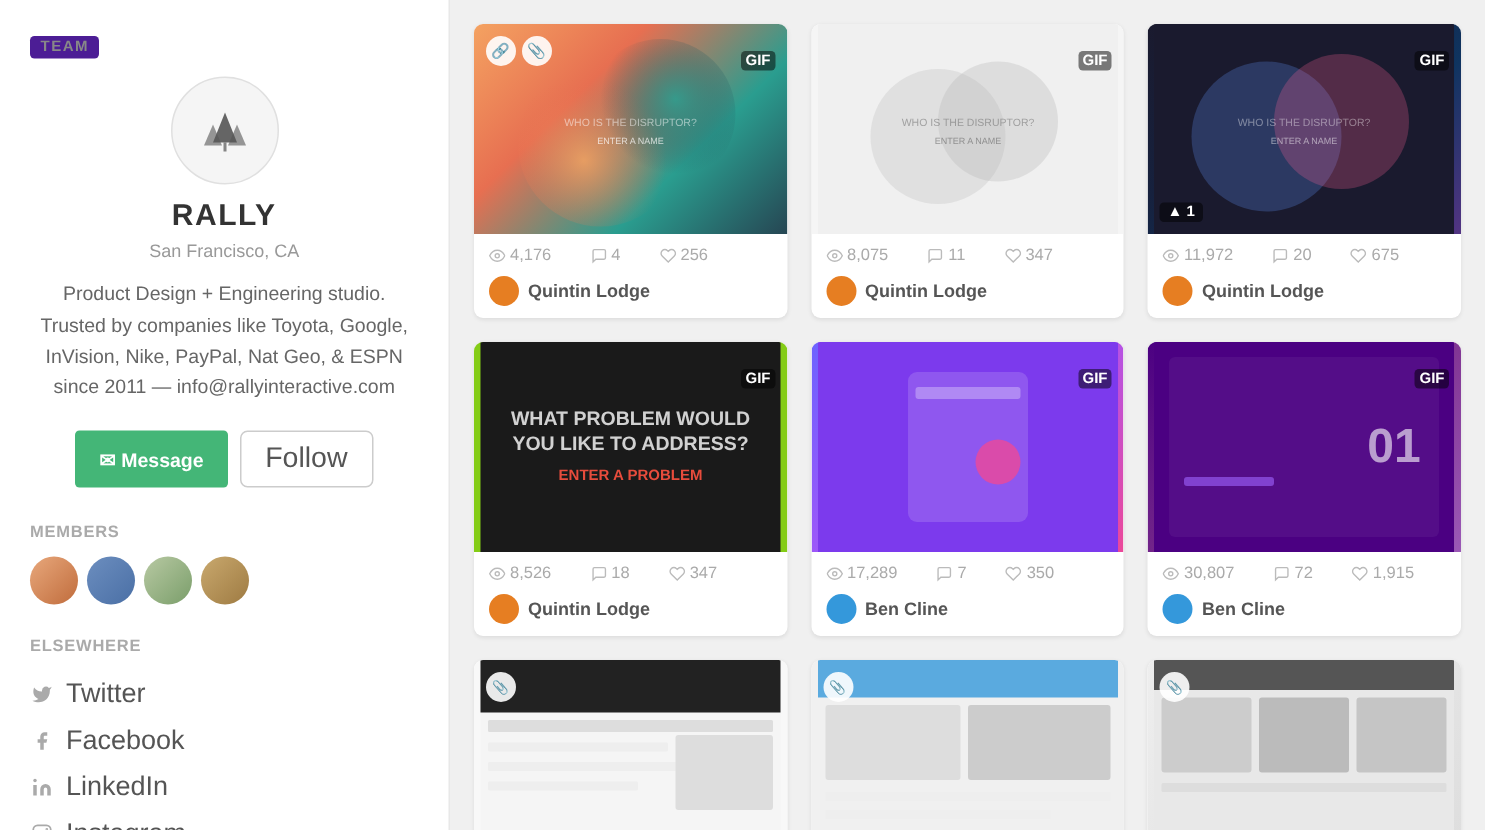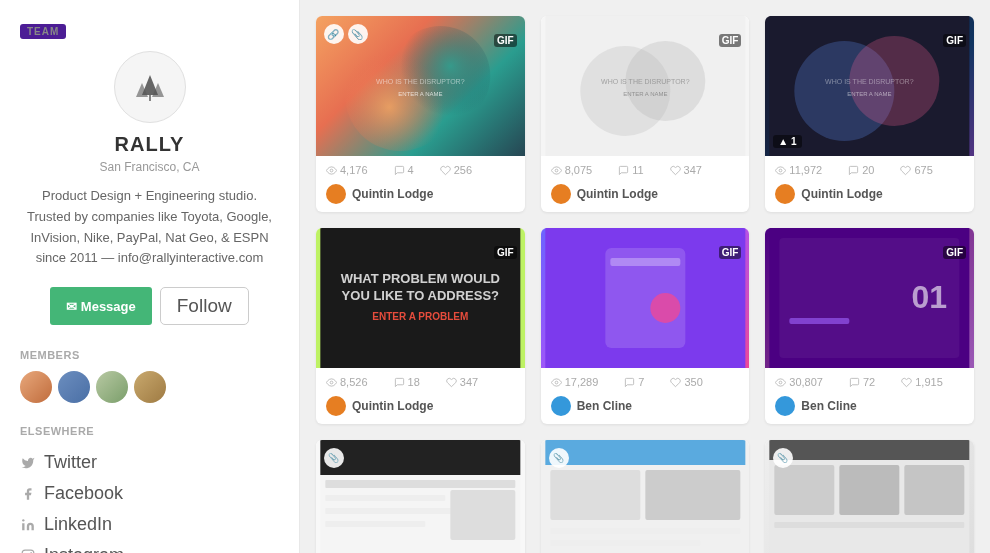--- a/index.html
+++ b/index.html
@@ -256,21 +256,21 @@
     .author-name {
       font-size: 12px;
       font-weight: 600;
       color: #555;
     }
 
     
     .img-1 { background: linear-gradient(135deg, #f4a261, #e76f51, #2a9d8f, #264653); }
     .img-2 { background: #f5f5f5; position:relative; }
     .img-3 { background: linear-gradient(135deg, #1a1a2e, #16213e, #0f3460, #533483); }
-    .img-4 { background: #bef264; }
+    .img-4 { background: #84cc16; }
     .img-5 { background: linear-gradient(135deg, #6c63ff, #a855f7, #ec4899); }
     .img-6 { background: linear-gradient(135deg, #4b0082, #7b2d8b, #9b59b6); }
     .img-7 { background: #f8f8f8; }
     .img-8 { background: #f0f0f0; }
     .img-9 { background: linear-gradient(135deg, #eee, #ddd); }
   </style>
 </head>
 <body>
 
 <div class="sidebar">

